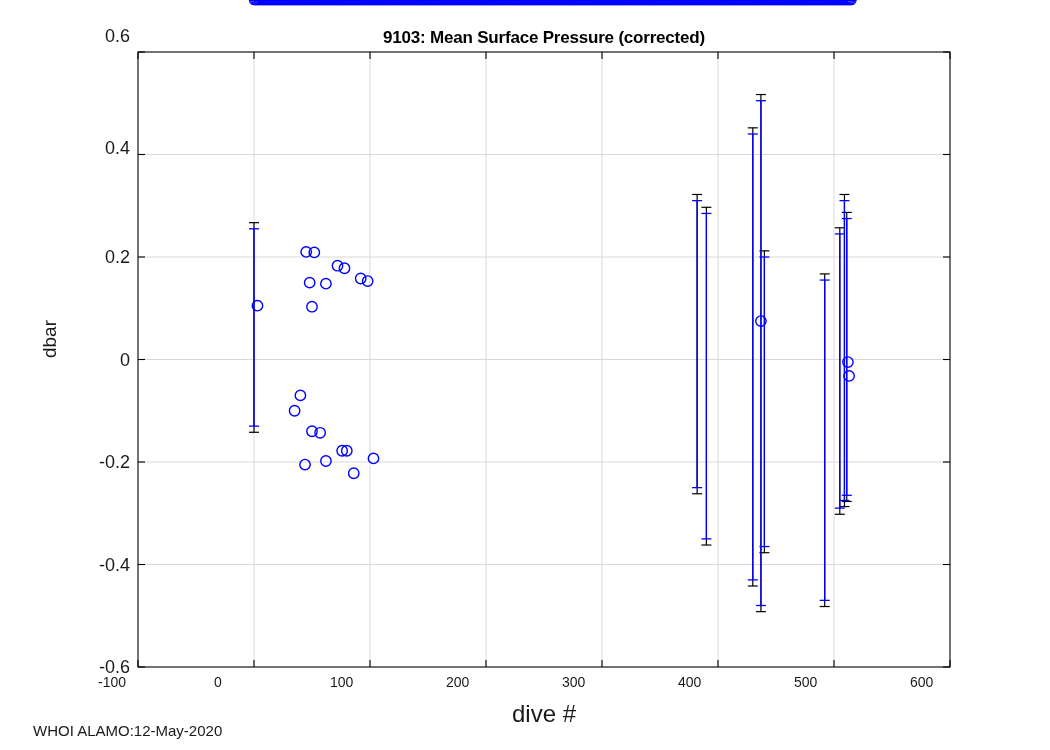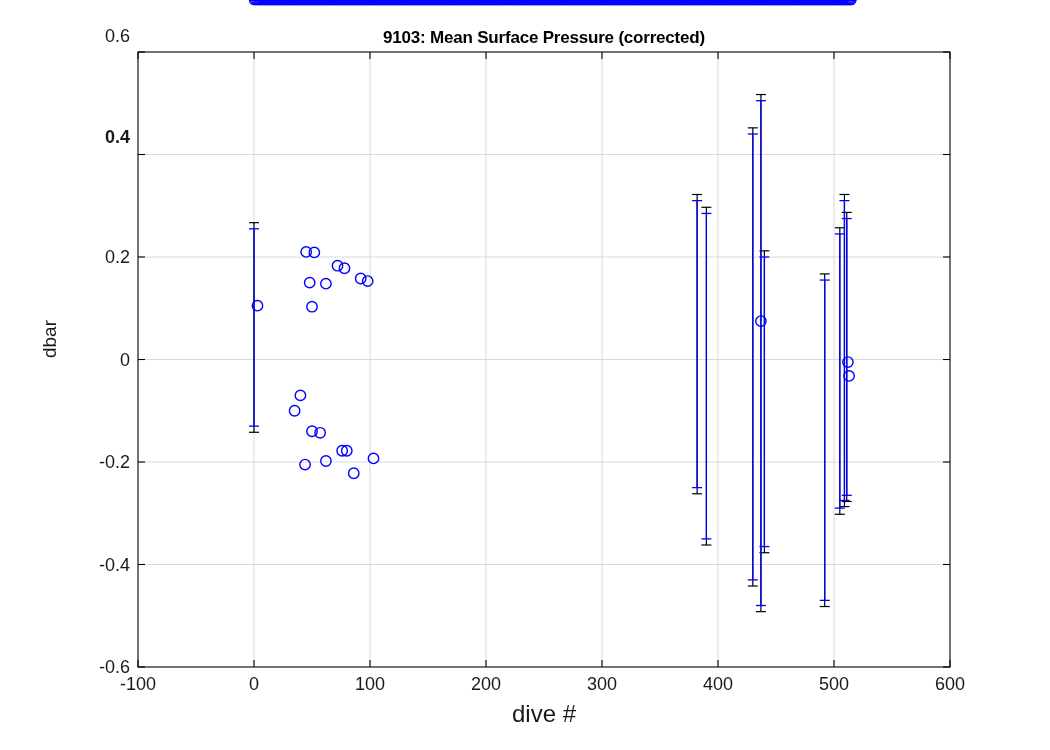--- a/index.html
+++ b/index.html
@@ -25,42 +25,43 @@
   }
   .footer{
     position:absolute;left:33px;top:722px;
     font-size:15px;color:#1a1a1a;white-space:nowrap;
   }
   .ytick{
     position:absolute;right:0;width:60px;text-align:right;
     font-size:18px;color:#1a1a1a;transform:translateY(-50%);
   }
   .xtick{
-    position:absolute;top:0;width:80px;text-align:center;
-    font-size:18px;color:#1a1a1a;transform:translateX(-50%);
+    position:absolute;top:0;width:80px;
+    font-size:14px;color:#1a1a1a;transform:translateX(-50%);
   }
   #ytick-layer{position:absolute;left:68px;top:0;width:62px;height:750px;}
   #xtick-layer{position:absolute;left:0;top:674px;width:1050px;height:30px;}
   svg{display:block;}
 </style>
 </head>
 <body>
 
 <div id="figure">
 
   <div class="title">9103: Mean Surface Pressure (corrected)</div>
 
   <div class="ylabel">dbar</div>
 
   <div class="xlabel">dive #</div>
 
+  <div class="footer">WHOI ALAMO:12-May-2020</div>
 
   <div id="ytick-layer">
       <div class="ytick" style="top: 36px;">0.6</div>
-      <div class="ytick" style="top: 137px; font-weight: bold;">0.4</div>
+      <div class="ytick" style="top: 148px;">0.4</div>
       <div class="ytick" style="top: 257px;">0.2</div>
       <div class="ytick" style="top: 359.5px;">0</div>
       <div class="ytick" style="top: 462px;">-0.2</div>
       <div class="ytick" style="top: 564.5px;">-0.4</div>
       <div class="ytick" style="top: 667px;">-0.6</div>
     </div>
   <div id="xtick-layer">
       <div class="xtick" style="left: 138px;">-100</div>
       <div class="xtick" style="left: 254px;">0</div>
       <div class="xtick" style="left: 370px;">100</div>

